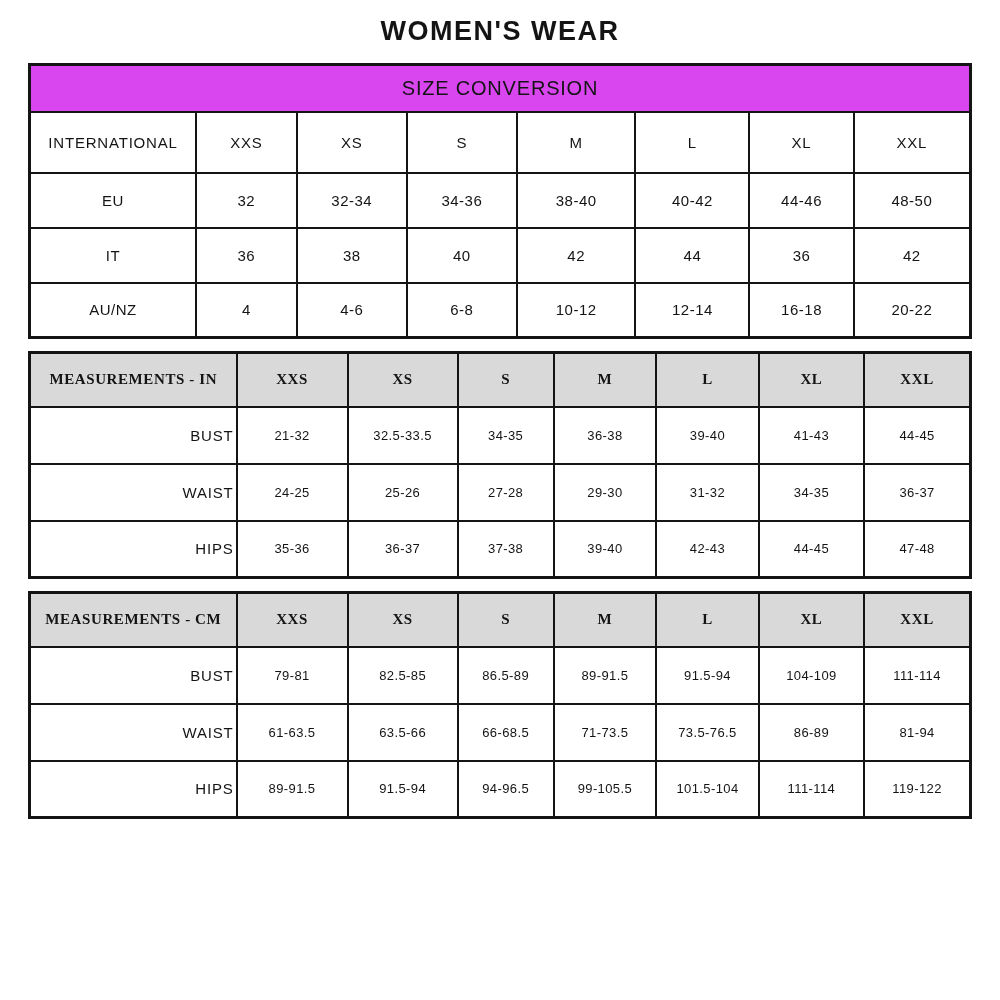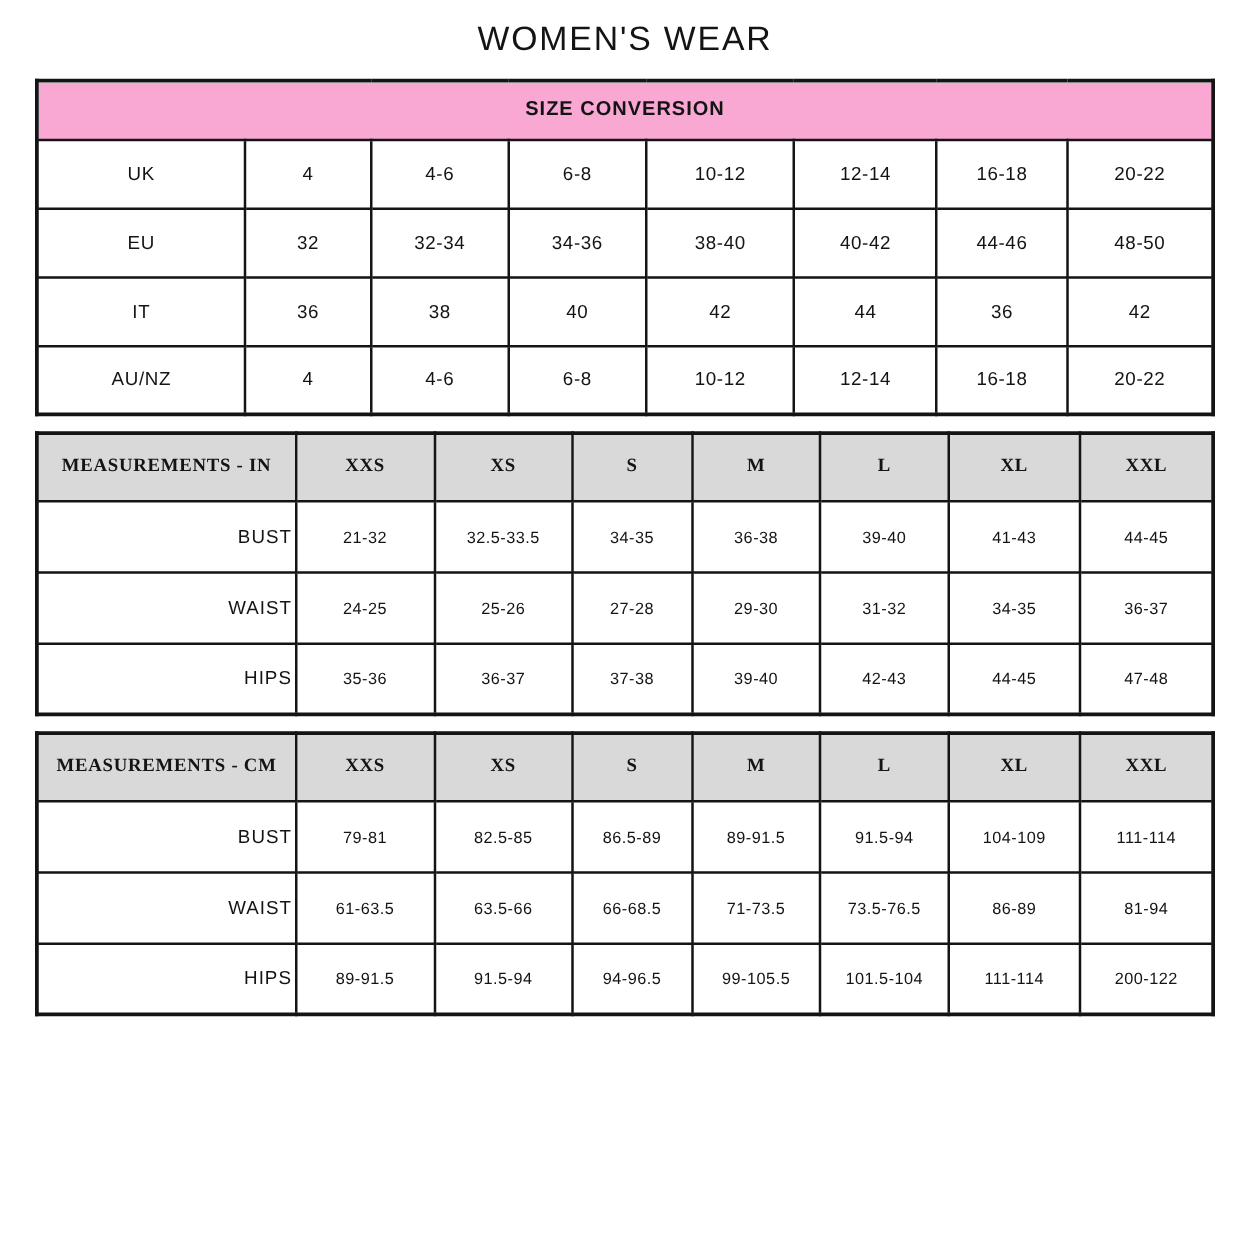--- a/index.html
+++ b/index.html
@@ -7,21 +7,21 @@
   body {
     width: 1000px;
     font-family: "Liberation Sans", sans-serif;
     color: #141414;
   }
   .page { width: 1000px; padding: 12px 28px 10px; }
 
   .page-title {
     text-align: center;
     font-size: 27px;
-    font-weight: 400;
+    font-weight: 700;
     letter-spacing: 1.5px;
     margin: 4px 0 16px;
     color: #141414;
   }
 
   table {
     width: 100%;
     border-collapse: collapse;
     table-layout: fixed;
     border: 3px solid #141414;
@@ -30,23 +30,23 @@
   th, td {
     border: 2px solid #141414;
     text-align: center;
     vertical-align: middle;
     padding: 2px;
     overflow: hidden;
   }
 
   
   .t1 .band-header td {
-    background: #f9a8d4;
-    font-weight: 700;
-    font-size: 16px;
+    background: #d946ef;
+    font-weight: 400;
+    font-size: 20px;
     letter-spacing: 0.8px;
     height: 47px;
   }
   .t1 .col-header td {
     background: #ffffff;
     font-weight: 500;
     font-size: 15px;
     letter-spacing: 0.8px;
     height: 61px;
   }
@@ -91,29 +91,29 @@
         <col style="width:11.7%">
       <col style="width:12.6%">
         <col style="width:12.1%">
         <col style="width:11.1%">
         <col style="width:12.4%">
     </colgroup>
     <tbody>
       <tr class="band-header">
         <td colspan="8">SIZE CONVERSION</td>
       </tr>
-      <tr class="data-row">
-        <td>UK</td>
-        <td>4</td>
-        <td>4-6</td>
-        <td>6-8</td>
-        <td>10-12</td>
-        <td>12-14</td>
-        <td>16-18</td>
-        <td>20-22</td>
+      <tr class="col-header">
+        <td>INTERNATIONAL</td>
+        <td>XXS</td>
+        <td>XS</td>
+        <td>S</td>
+        <td>M</td>
+        <td>L</td>
+        <td>XL</td>
+        <td>XXL</td>
       </tr>
       <tr class="data-row">
         <td>EU</td>
         <td>32</td>
         <td>32-34</td>
         <td>34-36</td>
         <td>38-40</td>
         <td>40-42</td>
         <td>44-46</td>
         <td>48-50</td>
@@ -239,18 +239,18 @@
         <td class="val">81-94</td>
       </tr>
       <tr class="data-row">
         <td class="row-label">HIPS</td>
         <td class="val">89-91.5</td>
         <td class="val">91.5-94</td>
         <td class="val">94-96.5</td>
         <td class="val">99-105.5</td>
         <td class="val">101.5-104</td>
         <td class="val">111-114</td>
-        <td class="val">200-122</td>
+        <td class="val">119-122</td>
       </tr>
     </tbody>
   </table>
 
 </div>
 
 </body></html>

